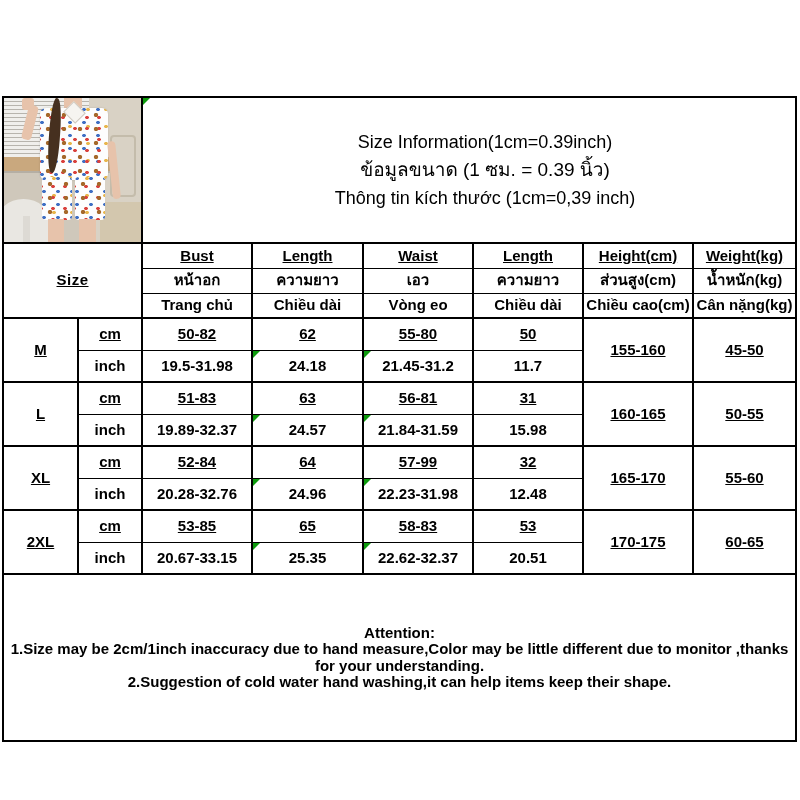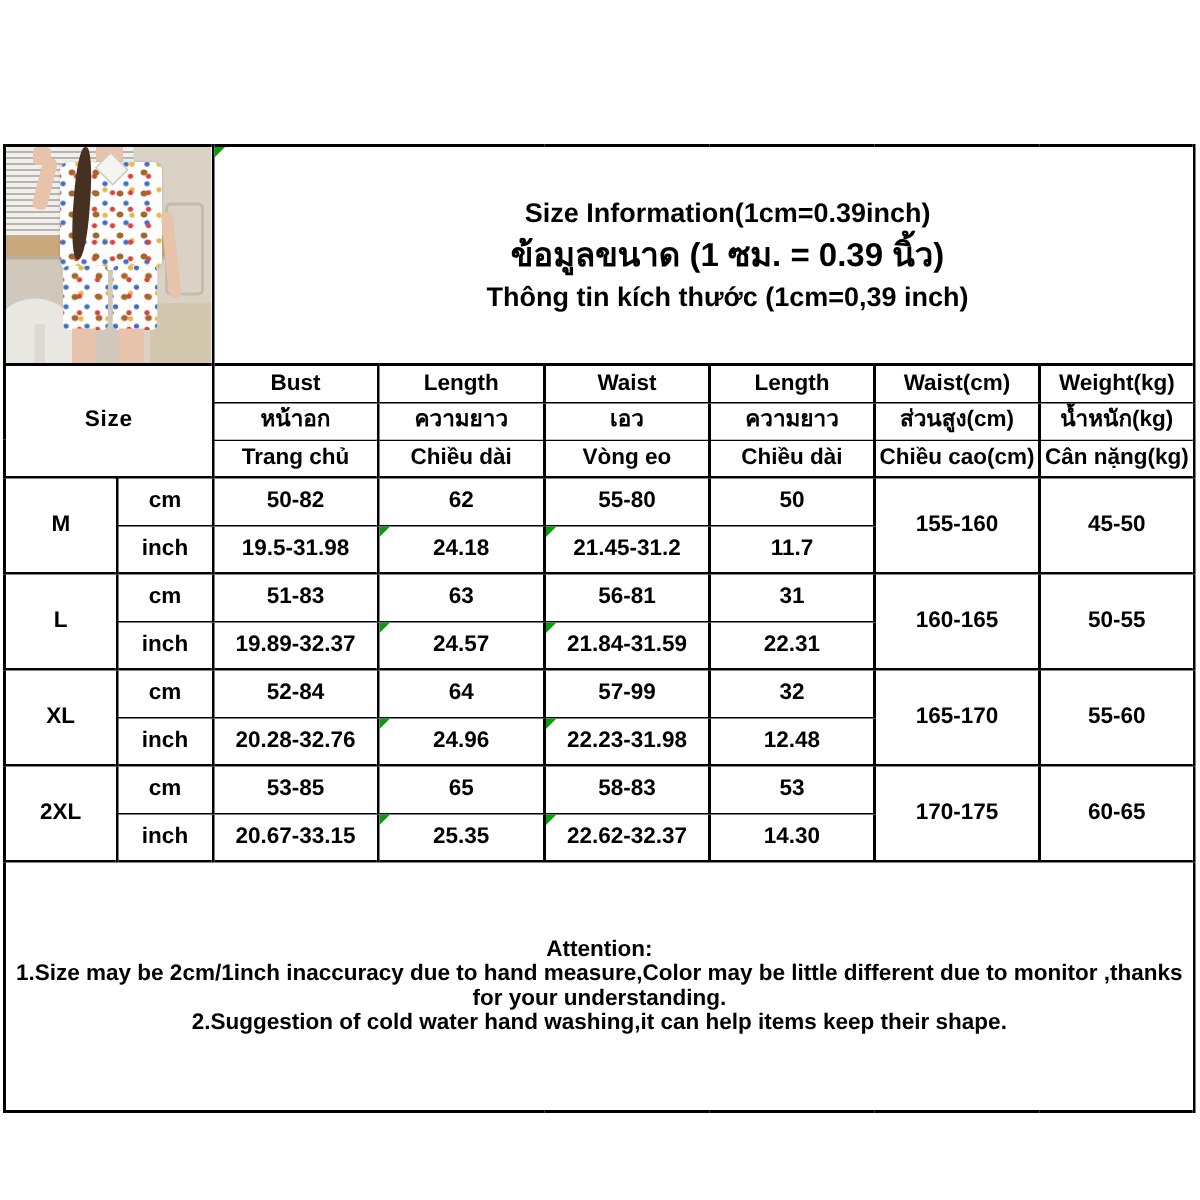--- a/index.html
+++ b/index.html
@@ -26,27 +26,27 @@
   tr.row-photo{height:144px;}
   tr.row-h{height:25px;}
   tr.row-data{height:32px;}
   tr.row-attn{height:167px;}
 
   .hdr{background:#d8d8d8;}
   .cell-size-big{background:#d8d8d8;font-size:29px;letter-spacing:0.5px;margin-top:37px;}
   .cell-sizelabel{background:#d8d8d8;font-size:16px;}
   .ltgray{background:#f1f1f1;}
   .white{background:#ffffff;}
-  tr.group-top td{border-top-width:2px;}
+  tr.group-top td{border-top-width:2px;text-decoration:underline;}
   tr.row-attn td{border-top-width:2px;}
 
   
   .cell-title{background:#f1f1f1;}
-  .title-line{font-weight:bold;font-size:18px;line-height:28px;margin-left:32px;}
-  .title-line.th{font-size:22px;}
+  .title-line{font-weight:normal;font-size:18px;line-height:28px;margin-left:32px;}
+  .title-line.th{font-size:19px;}
 
   
   .cell-attn{
     text-align:left;vertical-align:top;font-weight:normal;
     font-size:15px;line-height:21px;padding:2px 4px 0 4px;background:#fff;
   }
 
   
   .gt{
     position:absolute;top:0;left:0;width:0;height:0;display:block;
@@ -143,21 +143,21 @@
         <div class="title-line">Thông tin kích thước (1cm=0,39 inch)</div>
       </td>
     </tr>
 
     <tr class="row-h group-top">
       <td class="cell-size-big" rowspan="3" colspan="2">Size</td>
       <td class="hdr">Bust</td>
       <td class="hdr">Length</td>
       <td class="hdr">Waist</td>
       <td class="hdr">Length</td>
-      <td class="hdr">Waist(cm)</td>
+      <td class="hdr">Height(cm)</td>
       <td class="hdr">Weight(kg)</td>
     </tr>
     <tr class="row-h">
       <td class="hdr">หน้าอก</td>
       <td class="hdr">ความยาว</td>
       <td class="hdr">เอว</td>
       <td class="hdr">ความยาว</td>
       <td class="hdr">ส่วนสูง(cm)</td>
       <td class="hdr">น้ำหนัก(kg)</td>
     </tr>
@@ -196,21 +196,21 @@
       <td class="ltgray">56-81</td>
       <td class="ltgray">31</td>
       <td class="ltgray" rowspan="2">160-165</td>
       <td class="ltgray" rowspan="2">50-55</td>
     </tr>
     <tr class="row-data">
       <td class="white">inch</td>
       <td class="white">19.89-32.37</td>
       <td class="white"><i class="gt"></i><span>24.57</span></td>
       <td class="white"><i class="gt"></i><span>21.84-31.59</span></td>
-      <td class="white">22.31</td>
+      <td class="white">15.98</td>
     </tr>
 
     <tr class="row-data group-top">
       <td class="cell-sizelabel" rowspan="2">XL</td>
       <td class="ltgray">cm</td>
       <td class="ltgray">52-84</td>
       <td class="ltgray">64</td>
       <td class="ltgray">57-99</td>
       <td class="ltgray">32</td>
       <td class="ltgray" rowspan="2">165-170</td>
@@ -232,21 +232,21 @@
       <td class="ltgray">58-83</td>
       <td class="ltgray">53</td>
       <td class="ltgray" rowspan="2">170-175</td>
       <td class="ltgray" rowspan="2">60-65</td>
     </tr>
     <tr class="row-data">
       <td class="white">inch</td>
       <td class="white">20.67-33.15</td>
       <td class="white"><i class="gt"></i><span>25.35</span></td>
       <td class="white"><i class="gt"></i><span>22.62-32.37</span></td>
-      <td class="white">14.30</td>
+      <td class="white">20.51</td>
     </tr>
 
     <tr class="row-attn">
       <td class="cell-attn" colspan="8">
         <div>Attention:</div>
         <div>1.Size may be 2cm/1inch inaccuracy due to hand measure,Color may be little different due to monitor ,thanks for your understanding.</div>
         <div>2.Suggestion of cold water hand washing,it can help items keep their shape.</div>
       </td>
     </tr>
   </tbody>

